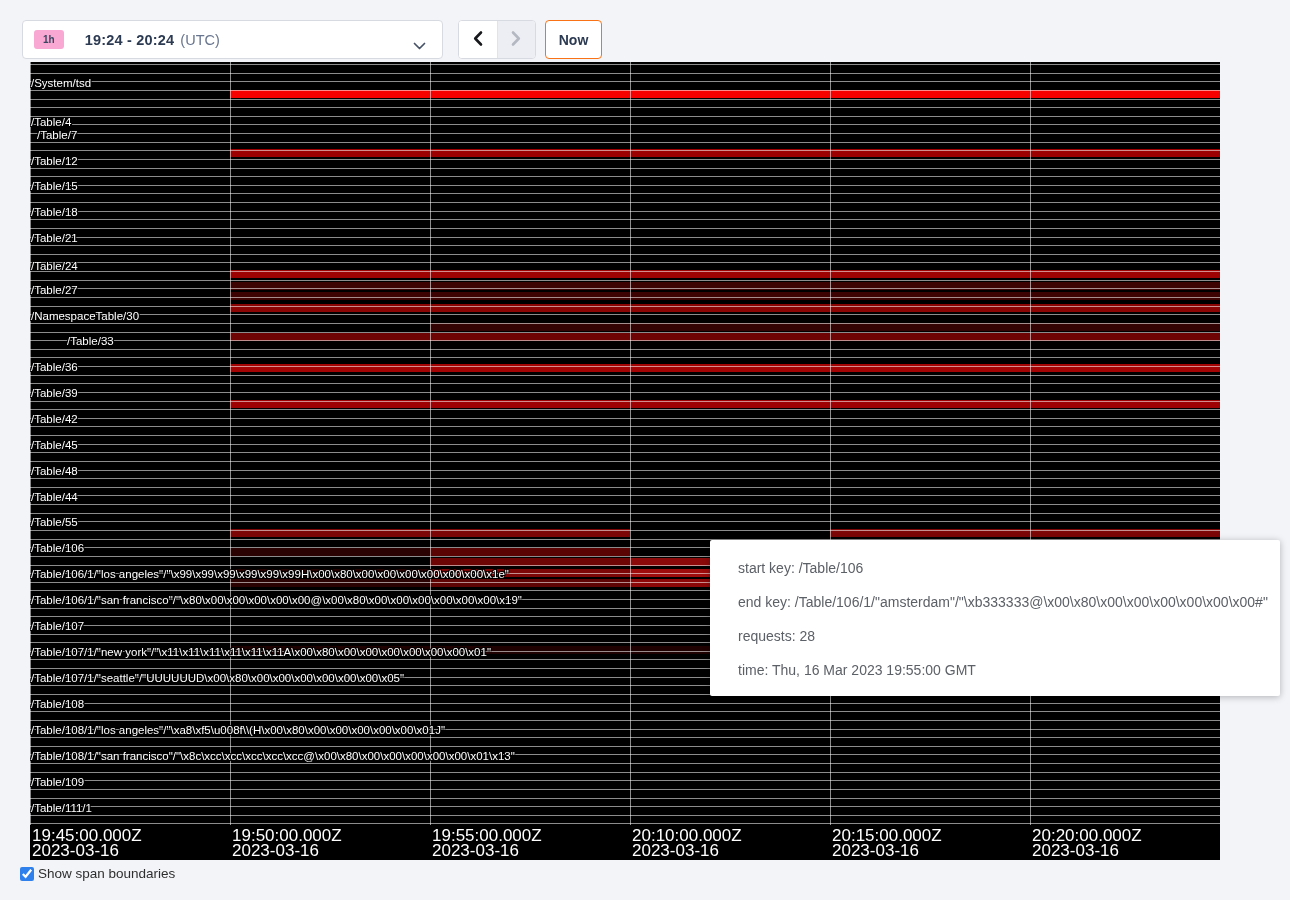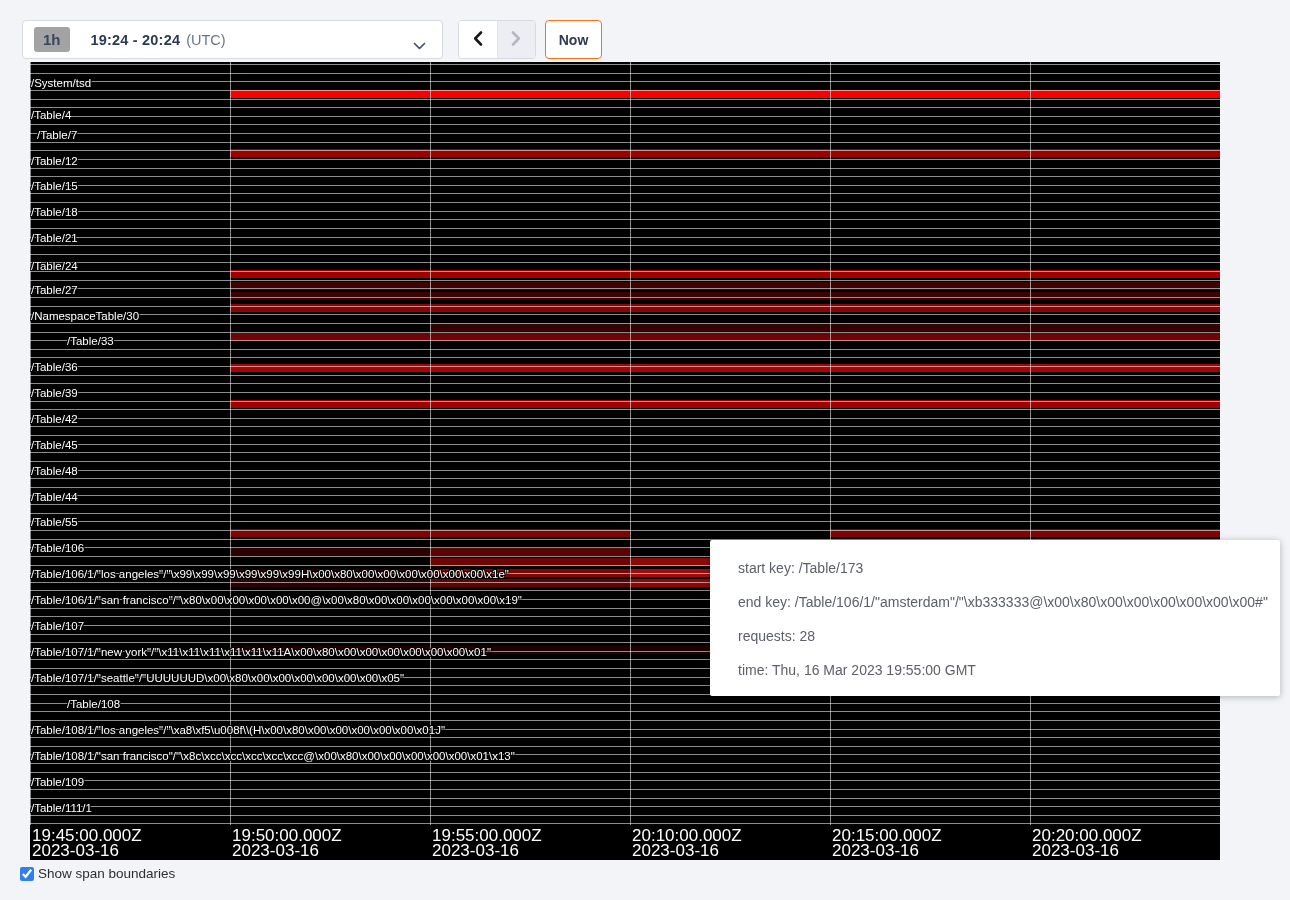--- a/index.html
+++ b/index.html
@@ -4,22 +4,22 @@
 <style>
   * { box-sizing: border-box; }
   html,body { margin:0; padding:0; }
   body { font-family:"Liberation Sans", sans-serif; }
   .page { position:relative; width:1290px; height:900px; background:#f3f4f8; overflow:hidden; }
 
   
   .time-selector { position:absolute; left:22px; top:20px; width:421px; height:39px;
     background:#fff; border:1px solid #d8dae1; border-radius:4px;
     display:flex; align-items:center; cursor:pointer; }
-  .range-badge { margin-left:11px; background:#a3a3a3; border-radius:3px; padding:4px 9px;
-    font-size:15px; font-weight:700; color:#3a4660; }
+  .range-badge { margin-left:11px; background:#f9a8d4; border-radius:3px; padding:4px 9px;
+    font-size:10px; font-weight:700; color:#3a4660; }
   .range-label { margin-left:21px; font-size:14.5px; font-weight:700; color:#2c3a52; letter-spacing:.2px; }
   .range-tz { margin-left:6px; font-size:14.5px; color:#68758e; }
   .sel-chevron { position:absolute; right:16px; top:16px; }
 
   .nav-group { position:absolute; left:458px; top:20px; width:78px; height:39px;
     display:flex; border:1px solid #d8dae1; border-radius:4px; overflow:hidden; background:#fff; }
   .nav-btn { flex:1; display:flex; align-items:center; justify-content:center;
     background:#fff; border:none; padding:0; cursor:pointer; }
   .nav-btn + .nav-btn { border-left:1px solid #e2e3e9; }
   .nav-btn.disabled { background:#edeef3; cursor:default; }
@@ -114,21 +114,21 @@
       <div class="band" style="top: 517px; left: 400px; width: 200px; background: rgb(94, 4, 4);"></div>
       <div class="band" style="top: 517px; left: 600px; width: 590px; background: rgb(140, 8, 8);"></div>
       <div class="band" style="top: 584px; left: 200px; width: 990px; background: rgb(31, 1, 1);"></div>
       <div class="vline" style="left: 0px;"></div>
       <div class="vline" style="left: 200px;"></div>
       <div class="vline" style="left: 400px;"></div>
       <div class="vline" style="left: 600px;"></div>
       <div class="vline" style="left: 800px;"></div>
       <div class="vline" style="left: 1000px;"></div>
       <div class="row-label" style="top: 21px;">/System/tsd</div>
-      <div class="row-label" style="top: 53px; text-align: center;">/Table/4</div>
+      <div class="row-label" style="top: 60px; text-align: center;">/Table/4</div>
       <div class="row-label" style="top: 73px; padding-left: 6px;">/Table/7</div>
       <div class="row-label" style="top: 99px;">/Table/12</div>
       <div class="row-label" style="top: 124px;">/Table/15</div>
       <div class="row-label" style="top: 150px;">/Table/18</div>
       <div class="row-label" style="top: 176px;">/Table/21</div>
       <div class="row-label" style="top: 204px;">/Table/24</div>
       <div class="row-label" style="top: 228px;">/Table/27</div>
       <div class="row-label" style="top: 254px;">/NamespaceTable/30</div>
       <div class="row-label" style="top: 279px; margin-left: 36px;">/Table/33</div>
       <div class="row-label" style="top: 305px;">/Table/36</div>
@@ -137,21 +137,21 @@
       <div class="row-label" style="top: 383px;">/Table/45</div>
       <div class="row-label" style="top: 409px;">/Table/48</div>
       <div class="row-label" style="top: 435px;">/Table/44</div>
       <div class="row-label" style="top: 460px;">/Table/55</div>
       <div class="row-label" style="top: 486px;">/Table/106</div>
       <div class="row-label" style="top: 512px;">/Table/106/1/"los angeles"/"\x99\x99\x99\x99\x99\x99H\x00\x80\x00\x00\x00\x00\x00\x00\x1e"</div>
       <div class="row-label" style="top: 538px;">/Table/106/1/"san francisco"/"\x80\x00\x00\x00\x00\x00@\x00\x80\x00\x00\x00\x00\x00\x00\x19"</div>
       <div class="row-label" style="top: 564px;">/Table/107</div>
       <div class="row-label" style="top: 590px;">/Table/107/1/"new york"/"\x11\x11\x11\x11\x11\x11A\x00\x80\x00\x00\x00\x00\x00\x00\x01"</div>
       <div class="row-label" style="top: 616px;">/Table/107/1/"seattle"/"UUUUUUD\x00\x80\x00\x00\x00\x00\x00\x00\x05"</div>
-      <div class="row-label" style="top: 642px; padding-left: 36px;">/Table/108</div>
+      <div class="row-label" style="top: 642px;">/Table/108</div>
       <div class="row-label" style="top: 668px;">/Table/108/1/"los angeles"/"\xa8\xf5\u008f\\(H\x00\x80\x00\x00\x00\x00\x00\x01J"</div>
       <div class="row-label" style="top: 694px;">/Table/108/1/"san francisco"/"\x8c\xcc\xcc\xcc\xcc\xcc@\x00\x80\x00\x00\x00\x00\x00\x01\x13"</div>
       <div class="row-label" style="top: 720px;">/Table/109</div>
       <div class="row-label" style="top: 746px;">/Table/111/1</div>
       <div class="axis-tick" style="left: 2px;">
         <div>19:45:00.000Z</div>
         <div>2023-03-16</div>
       </div>
       <div class="axis-tick" style="left: 202px;">
         <div>19:50:00.000Z</div>
@@ -169,21 +169,21 @@
         <div>20:15:00.000Z</div>
         <div>2023-03-16</div>
       </div>
       <div class="axis-tick" style="left: 1002px;">
         <div>20:20:00.000Z</div>
         <div>2023-03-16</div>
       </div>
     </div>
 
   <div class="tooltip">
-    <p>start key: /Table/173</p>
+    <p>start key: /Table/106</p>
     <p>end key: /Table/106/1/"amsterdam"/"\xb333333@\x00\x80\x00\x00\x00\x00\x00\x00#"</p>
     <p>requests: 28</p>
     <p>time: Thu, 16 Mar 2023 19:55:00 GMT</p>
   </div>
 
   <div class="checkbox-row">
     <input type="checkbox" id="spanCb" checked="" style="">
     <label for="spanCb">Show span boundaries</label>
   </div>
 

